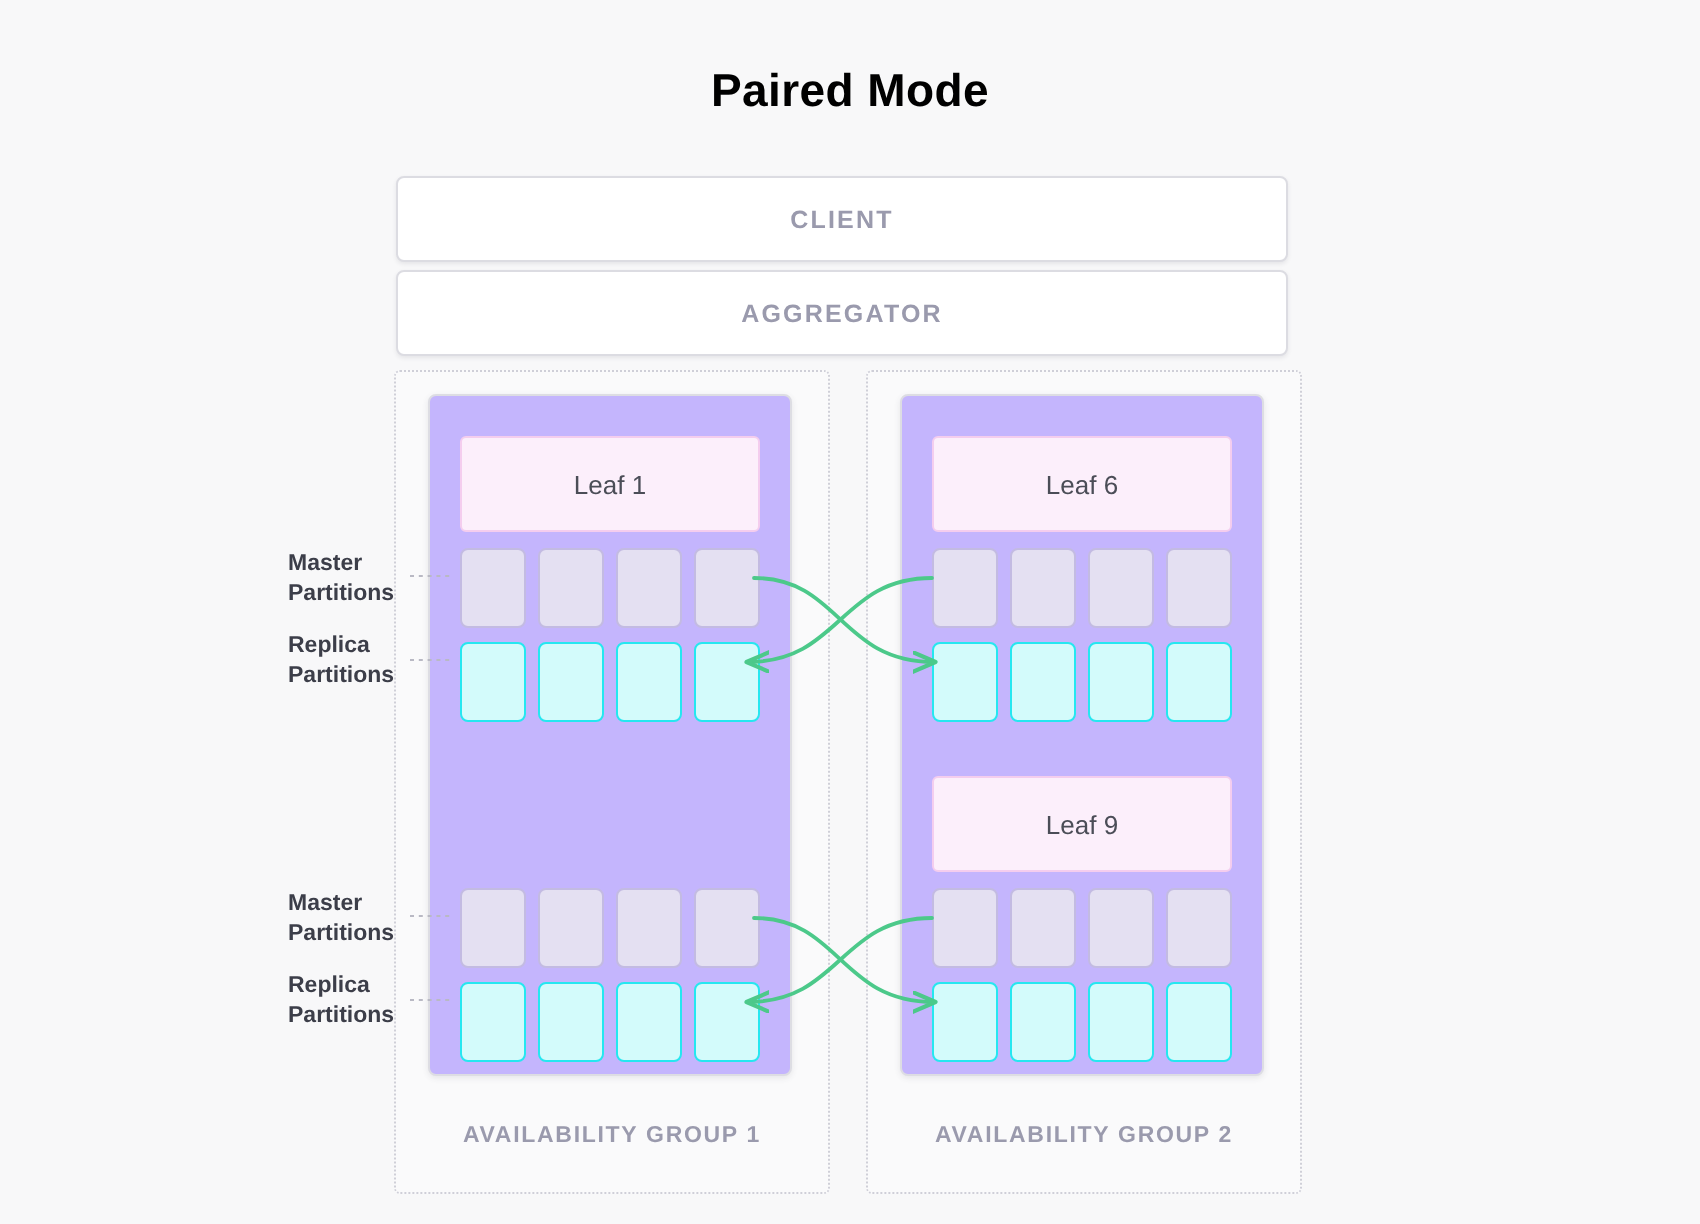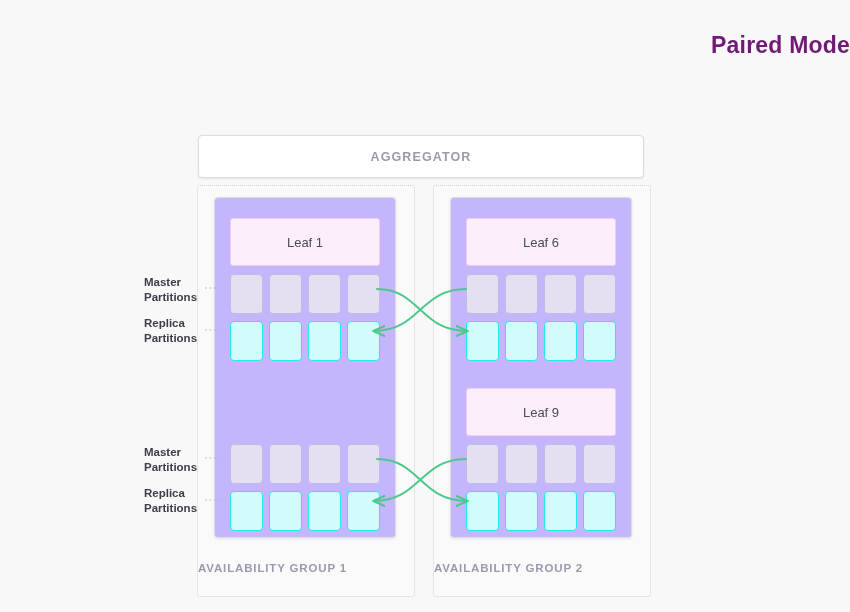--- a/index.html
+++ b/index.html
@@ -8,22 +8,22 @@
     background:#f8f8f9;
     font-family:"Liberation Sans", sans-serif;
     position:relative;
     overflow:hidden;
   }
   .stage{position:absolute;inset:0;}
 
   
   .title{
     position:absolute;left:0;top:32px;width:850px;
-    text-align:right;
-    font-size:23px;font-weight:bold;color:#701a75;
+    text-align:center;
+    font-size:23px;font-weight:bold;color:#000000;
     letter-spacing:.2px;
   }
 
   
   .bar{
     position:absolute;left:198px;width:444px;height:41px;
     background:#ffffff;
     border:1px solid #dcdce2;
     border-radius:4px;
     box-shadow:0 1px 2px rgba(60,60,80,.10);
@@ -38,20 +38,21 @@
   .ag{
     position:absolute;top:185px;width:216px;height:410px;
     border:1px dotted #cfcfd8;
     border-radius:3px;
     background:rgba(255,255,255,.35);
   }
   .ag1{left:197px;}
   .ag2{left:433px;}
   .ag-label{
     position:absolute;left:0;bottom:22px;width:100%;
+    text-align:center;
     font-size:11.5px;font-weight:bold;letter-spacing:.85px;
     color:#9a9aad;
   }
 
   
   .card{
     position:absolute;top:11px;left:16px;width:180px;height:339px;
     background:#c4b5fd;
     border:1px solid #dddde3;
     border-radius:4px;
@@ -96,20 +97,23 @@
   
   .overlay{position:absolute;left:0;top:0;width:850px;height:612px;pointer-events:none;}
 </style>
 </head>
 <body>
 
 <div class="stage">
 
   <div class="title">Paired Mode</div>
 
+  <div class="bar bar-client">
+    <span>CLIENT</span>
+  </div>
   <div class="bar bar-agg">
     <span>AGGREGATOR</span>
   </div>
 
   <div class="ag ag1">
     <div class="card">
 
       <div class="leaf leaf-top">
         <span>Leaf 1</span>
       </div>

